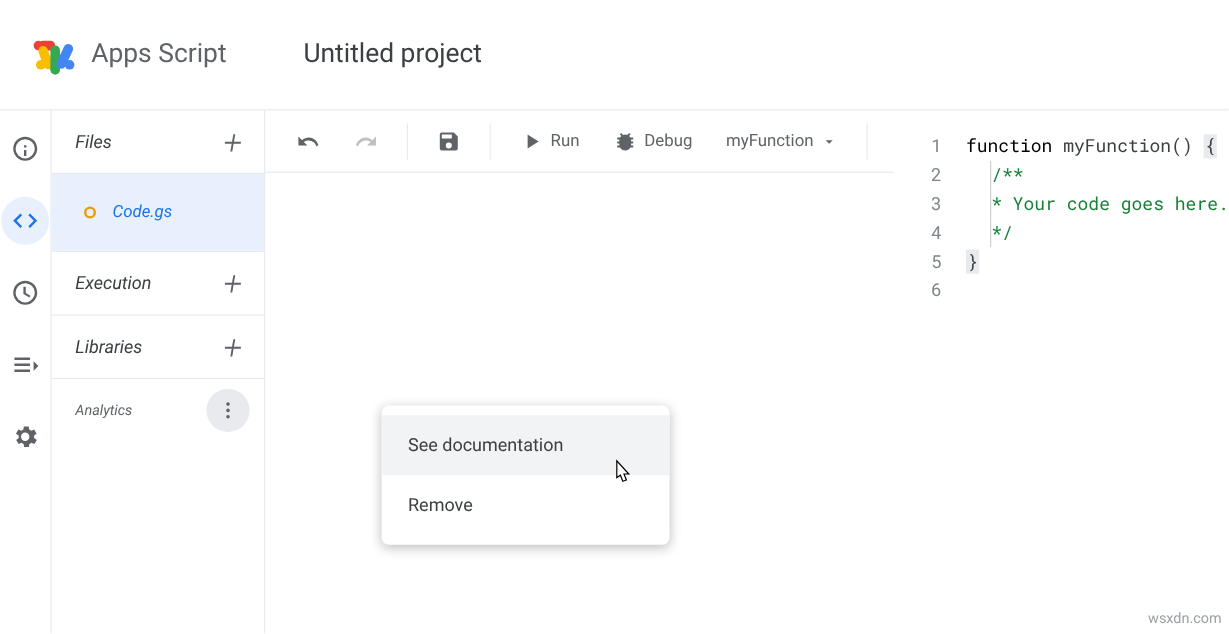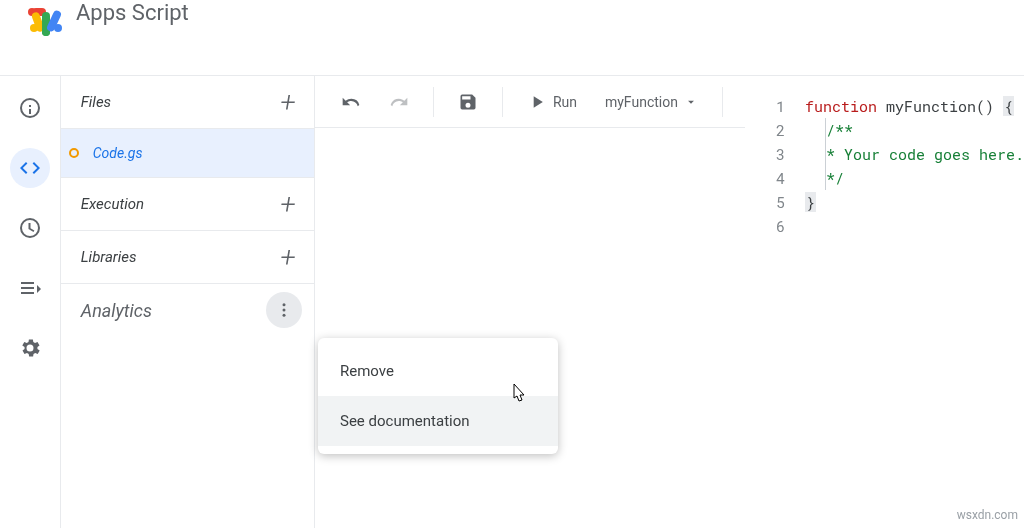--- a/index.html
+++ b/index.html
@@ -1,49 +1,49 @@
 <!DOCTYPE html>
 <html><head>
   <meta charset="utf-8">
   <style>
     * { margin: 0; padding: 0; box-sizing: border-box; }
     body { font-family: 'Google Sans', Roboto, Arial, sans-serif; font-size: 14px; color: #3c4043; background: #fff; width: 1024px; height: 528px; overflow: hidden; position: relative; }
     
-    .header { height: 76px; display: flex; padding: 0 24px; border-bottom: 1px solid #e8eaed; }
+    .header { height: 92px; display: flex; align-items: center; padding: 0 24px; border-bottom: 1px solid #e8eaed; }
     .logo { width: 40px; height: 40px; margin-right: 12px; position: relative; }
     .app-name { font-size: 22px; color: #5f6368; font-weight: 400; margin-right: 64px; }
     .project-title { font-size: 22px; color: #3c4043; font-weight: 400; }
     
     .main { display: flex; height: calc(100% - 76px); }
     
     .rail { width: 68px; display: flex; flex-direction: column; align-items: center; padding-top: 12px; gap: 20px; }
     .rail-item { width: 40px; height: 40px; display: flex; align-items: center; justify-content: center; border-radius: 50%; cursor: pointer; color: #5f6368; }
     .rail-item.active { background: #e8f0fe; color: #1a73e8; }
     .rail-item svg { width: 24px; height: 24px; fill: currentColor; }
     
     .sidebar { width: 290px; border-left: 1px solid #e8eaed; border-right: 1px solid #e8eaed; font-style: italic; }
     .sb-section { border-bottom: 1px solid #e8eaed; }
     .sb-header { height: 52px; display: flex; align-items: center; justify-content: space-between; padding: 0 12px 0 20px; color: #3c4043; font-size: 15px; }
     .sb-add { width: 28px; height: 28px; display:flex; align-items:center; justify-content:center; color:#5f6368; cursor:pointer; font-size: 28px; font-weight:300; }
-    .file-item { height: 48px; display: flex; align-items: center; padding: 0 8px; background: #e8f0fe; color: #1a73e8; font-size: 14px; cursor: pointer; }
+    .file-item { height: 64px; display: flex; align-items: center; padding: 0 27px; background: #e8f0fe; color: #1a73e8; font-size: 14px; cursor: pointer; }
     .file-dot { width: 10px; height: 10px; border-radius: 50%; border: 2px solid #f29900; margin-right: 14px; }
-    .sb-row { height: 52px; display: flex; align-items: center; justify-content: space-between; padding: 0 12px 0 20px; color: #5f6368; font-size: 18px; position: relative; }
+    .sb-row { height: 52px; display: flex; align-items: center; justify-content: space-between; padding: 0 12px 0 20px; color: #5f6368; font-size: 12px; position: relative; }
     .more-btn { width: 36px; height: 36px; display:flex; align-items:center; justify-content:center; border-radius:50%; background:#e8eaed; cursor:pointer; color:#5f6368; }
     
     .editor-area { flex: 1; display:flex; flex-direction:row; }
     .toolbar { height: 52px; display:flex; align-items:center; padding: 0 18px; gap: 12px; color:#5f6368; border-bottom:1px solid #e8eaed; }
     .tb-btn { display:flex; align-items:center; gap:6px; padding:4px 8px; cursor:pointer; border-radius:4px; }
     .tb-btn svg { width:20px; height:20px; fill:#5f6368; }
     .tb-sep { width:1px; height:30px; background:#e8eaed; margin:0 4px; }
     .fn-select { display:flex; align-items:center; gap:6px; padding:4px 8px; cursor:pointer;justify-content:center; }
     
     .code-editor { flex:1; display:flex; padding-top:18px; font-family: 'Roboto Mono', Menlo, monospace; font-size:15px; line-height:24px; }
     .gutter { width:60px; text-align:right; padding-right:20px; color:#80868b; }
     .code-lines { white-space:pre; color:#3c4043; }
-    .kw { color:#b91c1c; }
+    .kw { color:#000000; }
     .str { color:#188038; }
     .bracket-box { background:#e8eaed; padding:0 1px; }
     .vline { border-left:1px solid #cbd0d5; padding-left:0; margin-left:2px; display:inline-block; width:0; height:24px; vertical-align:top; }
     
     .context-menu { position:absolute; left:318px; top:338px; width:240px; background:#fff; border-radius:6px; box-shadow:0 2px 10px rgba(0,0,0,0.25); padding:8px 0; z-index:100; }
     .ctx-item { height:50px; display:flex; align-items:center; padding:0 22px; font-size:15px; color:#3c4043; cursor:pointer; }
     .ctx-item.hover { background:#f1f3f4; }
     .cursor-icon { position:absolute; left:508px; top:382px; z-index:101; }
     
     .watermark { position:absolute; right:6px; bottom:6px; font-size:12px; color:#9aa0a6; }
@@ -58,20 +58,21 @@
         <rect x="8" y="8" width="14" height="8" rx="4" fill="#ea4335"></rect>
       <circle cx="10" cy="28" r="4" fill="#fbbc04"></circle>
         <rect x="10" y="12" width="8" height="20" rx="4" transform="rotate(-20 14 22)" fill="#fbbc04"></rect>
       <circle cx="22" cy="32" r="4" fill="#34a853"></circle>
         <rect x="18" y="12" width="8" height="24" rx="4" fill="#34a853"></rect>
       <circle cx="34" cy="28" r="4" fill="#4285f4"></circle>
         <rect x="26" y="10" width="8" height="22" rx="4" transform="rotate(25 30 21)" fill="#4285f4"></rect>
     </svg>
   </div>
   <div class="app-name">Apps Script</div>
+  <div class="project-title">Untitled project</div>
 </div>
 
 <div class="main">
 
   <div class="rail">
     <div class="rail-item">
       <svg viewBox="0 0 24 24">
           <path d="M12 2a10 10 0 100 20 10 10 0 000-20zm0 18a8 8 0 110-16 8 8 0 010 16zm-1-7h2v5h-2zm0-4h2v2h-2z"></path>
         </svg>
     </div>
@@ -151,20 +152,26 @@
           <svg viewBox="0 0 24 24">
             <path d="M17 3H5a2 2 0 00-2 2v14a2 2 0 002 2h14a2 2 0 002-2V7zm-5 16a3 3 0 110-6 3 3 0 010 6zm3-10H5V5h10z"></path>
           </svg>
         </div>
       <div class="tb-sep"></div>
       <div class="tb-btn">
           <svg viewBox="0 0 24 24">
             <path d="M8 5v14l11-7z"></path>
           </svg>
           <span>Run</span>
+        </div>
+      <div class="tb-btn">
+          <svg viewBox="0 0 24 24">
+            <path d="M20 8h-2.8a6 6 0 00-1.4-1.7l1.6-1.6-1.4-1.4-2 2a6 6 0 00-4 0l-2-2L6.6 4.7l1.6 1.6A6 6 0 006.8 8H4v2h2.1a6 6 0 000 1v1H4v2h2.1v1a6 6 0 000 1H4v2h2.8a6 6 0 0010.4 0H20v-2h-2.1a6 6 0 000-1v-1H20v-2h-2.1v-1a6 6 0 000-1H20z"></path>
+          </svg>
+          <span>Debug</span>
         </div>
       <div class="fn-select">
         <span>myFunction</span>
         <svg width="14" height="14" viewBox="0 0 24 24" fill="#5f6368">
             <path d="M7 10l5 5 5-5z"></path>
           </svg>
       </div>
       <div class="tb-sep"></div>
     </div>
 
@@ -176,25 +183,25 @@
         <div>4</div>
         <div>5</div>
         <div>6</div>
       </div>
       <div class="code-lines"><div><span class="kw">function</span><span> myFunction() </span><span class="bracket-box">{</span></div><div>  <span class="vline"></span><span class="str">/**</span></div><div>  <span class="vline"></span><span class="str">* Your code goes here.</span></div><div>  <span class="vline"></span><span class="str">*/</span></div><div><span class="bracket-box">}</span></div><div> </div></div>
     </div>
   </div>
 </div>
 
 <div class="context-menu">
+  <div class="ctx-item hover">
+      <span>See documentation</span>
+    </div>
   <div class="ctx-item">
       <span>Remove</span>
-    </div>
-  <div class="ctx-item hover">
-      <span>See documentation</span>
     </div>
 </div>
 
 <svg class="cursor-icon" width="20" height="24" viewBox="0 0 20 24">
   <path d="M6 2v14l3-2 2 5 3-1-2-5h4z" fill="#fff" stroke="#000" stroke-width="1"></path>
 </svg>
 
 <div class="watermark">wsxdn.com</div>
 
 </body></html>

